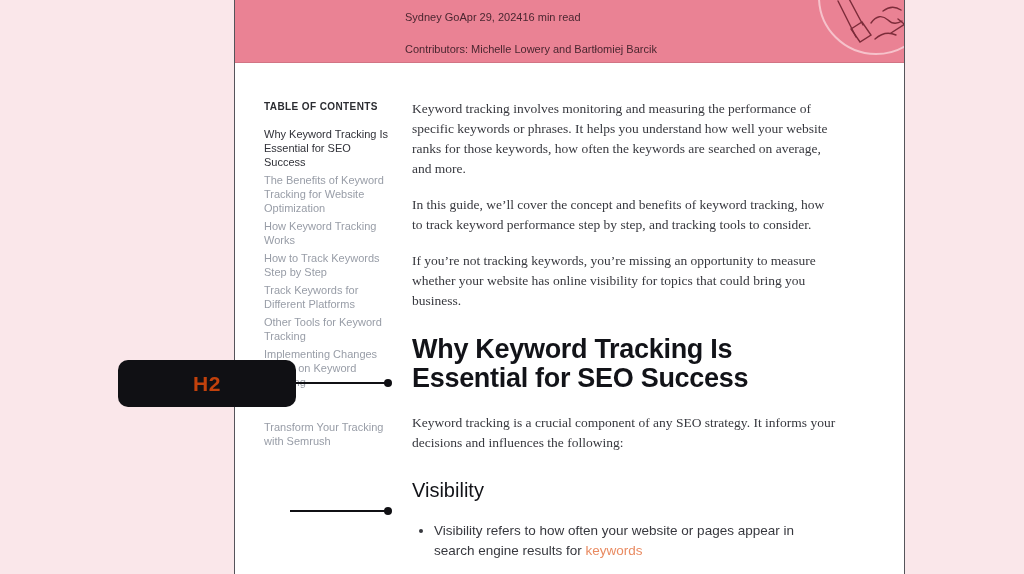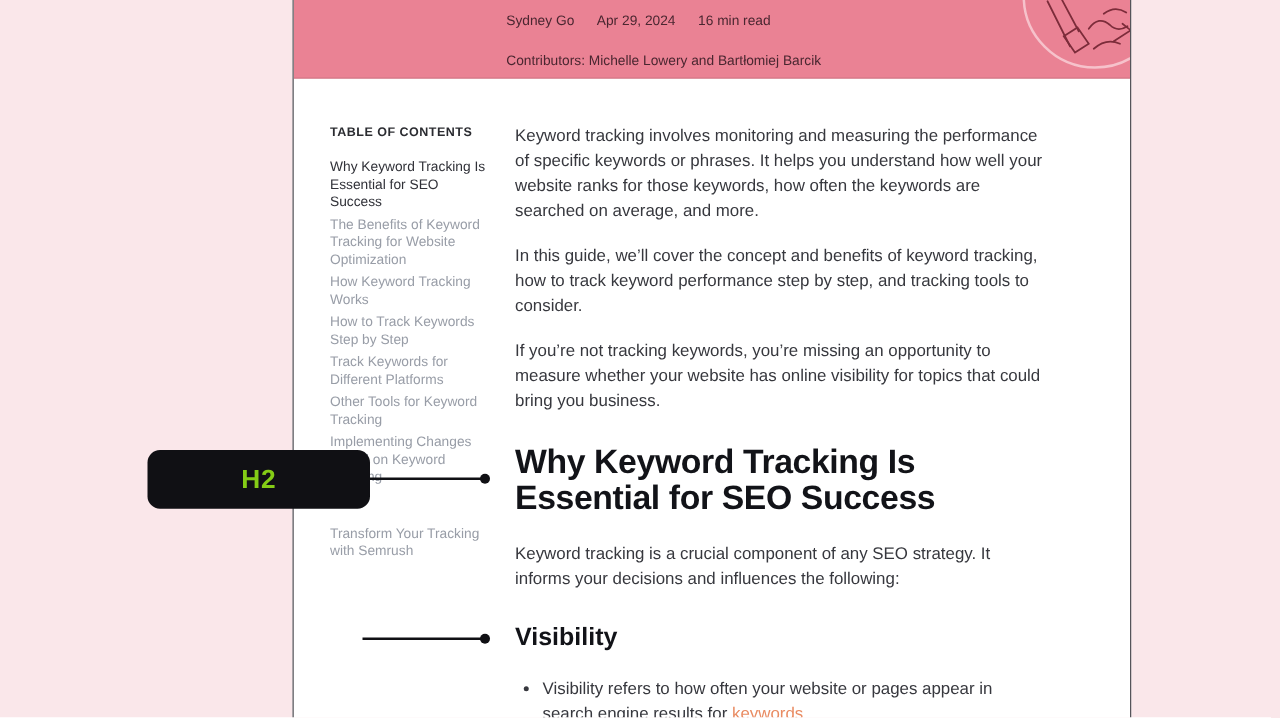--- a/index.html
+++ b/index.html
@@ -36,21 +36,21 @@
   .band svg { position: absolute; top: 0; left: 0; }
 
   .meta {
     position: absolute;
     left: 170px;
     top: 10px;
     color: #4a2630;
     font-size: 11px;
     line-height: 16px;
   }
-  .meta-row { display: flex; gap: 18px; }
+  .meta-row { display: flex; }
   .meta-row + .meta-row { margin-top: 16px; }
 
   
   .toc {
     position: absolute;
     left: 29px;
     top: 102px;
     width: 126px;
   }
   .toc-title {
@@ -75,54 +75,55 @@
     position: absolute;
     left: 177px;
     top: 100px;
     width: 424px;
     color: #37383e;
   }
   .main p {
     font-size: 13.5px;
     line-height: 20px;
     margin-bottom: 16px;
+    font-family: Liberation Serif, serif;
   }
   .main h2 {
     font-family: "Liberation Sans", sans-serif;
     font-size: 27px;
     line-height: 29px;
     font-weight: 800;
     letter-spacing: -0.3px;
     color: #121318;
     max-width: 345px;
     margin: 24px 0 20px;
   }
   .main h3 {
     font-size: 20px;
     line-height: 23px;
-    font-weight: 700;
+    font-weight: 400;
     color: #121318;
     margin: 26px 0 0;
   }
   .main ul { margin: 19px 0 0; padding-left: 22px; }
   .main li { font-size: 13.5px; line-height: 20px; }
   .keyword-link { color: #e98b62; text-decoration: none; cursor: pointer; }
 
   
   .callout {
     position: absolute;
     left: 118px;
     width: 178px;
     height: 47px;
     background: #101014;
     border-radius: 10px;
     display: flex;
     align-items: center;
     justify-content: center;
-    color: #84cc16;
+    color: #c2410c;
     font-size: 21px;
     font-weight: bold;
     letter-spacing: 0.5px;
     z-index: 5;
     text-align: center;
   }
   .callout.h2-box { top: 360px; }
   .callout.h3-box { top: 488px; }
 
   .connector {

